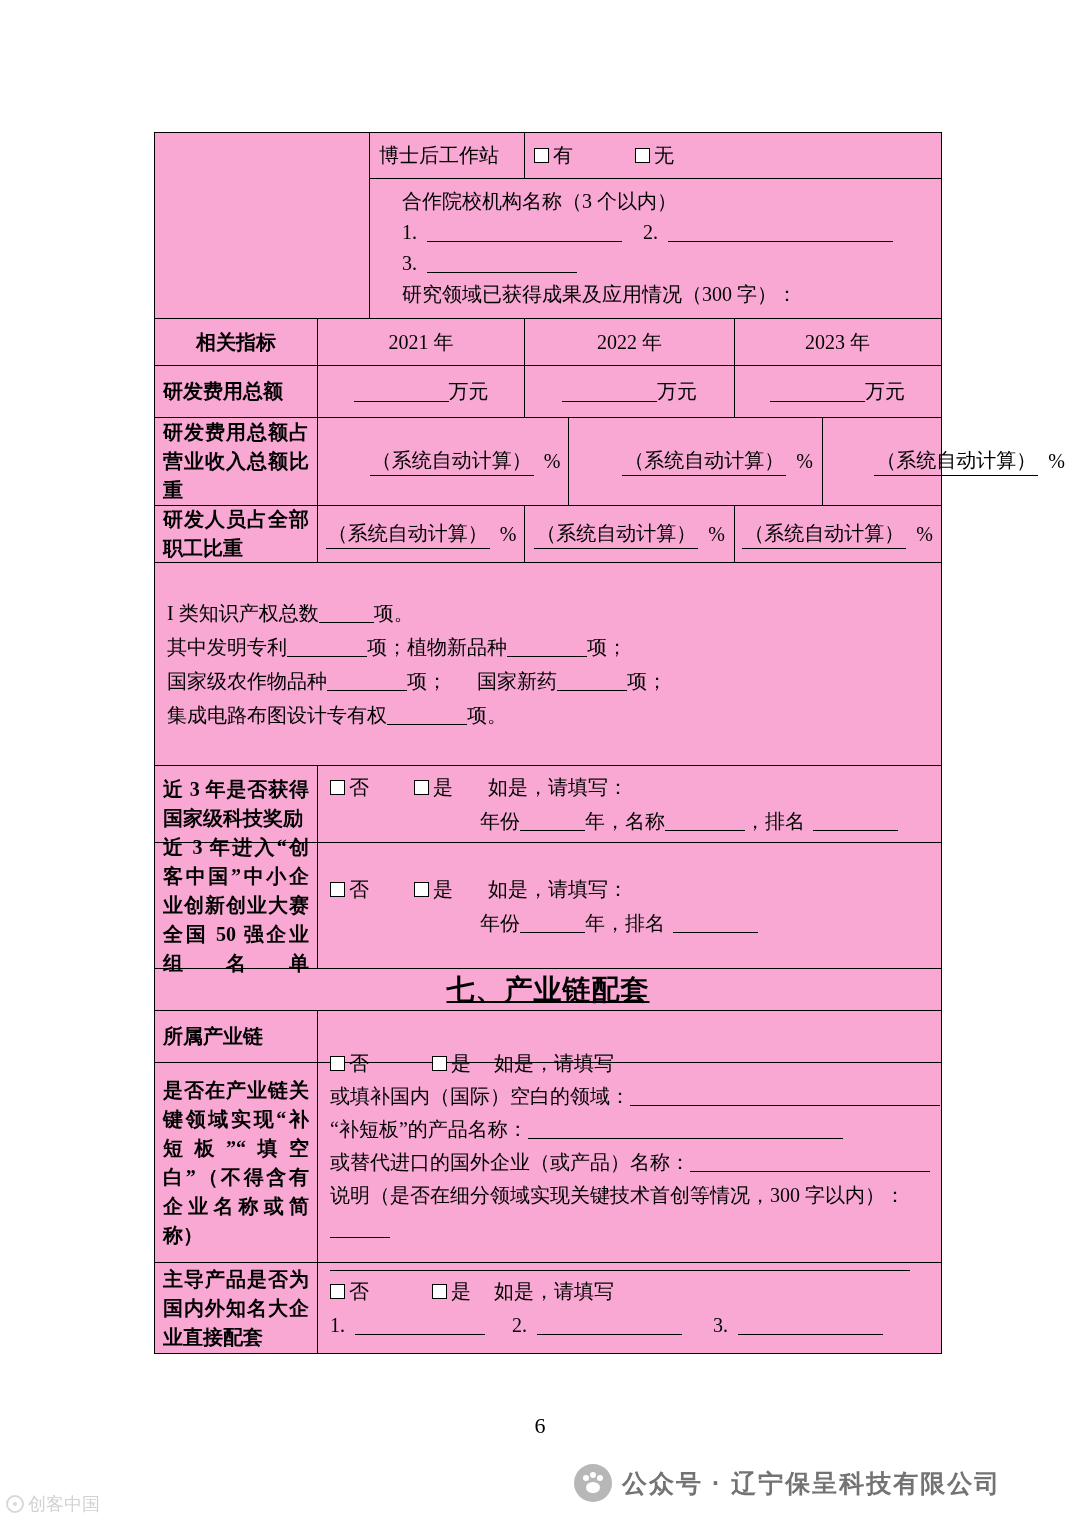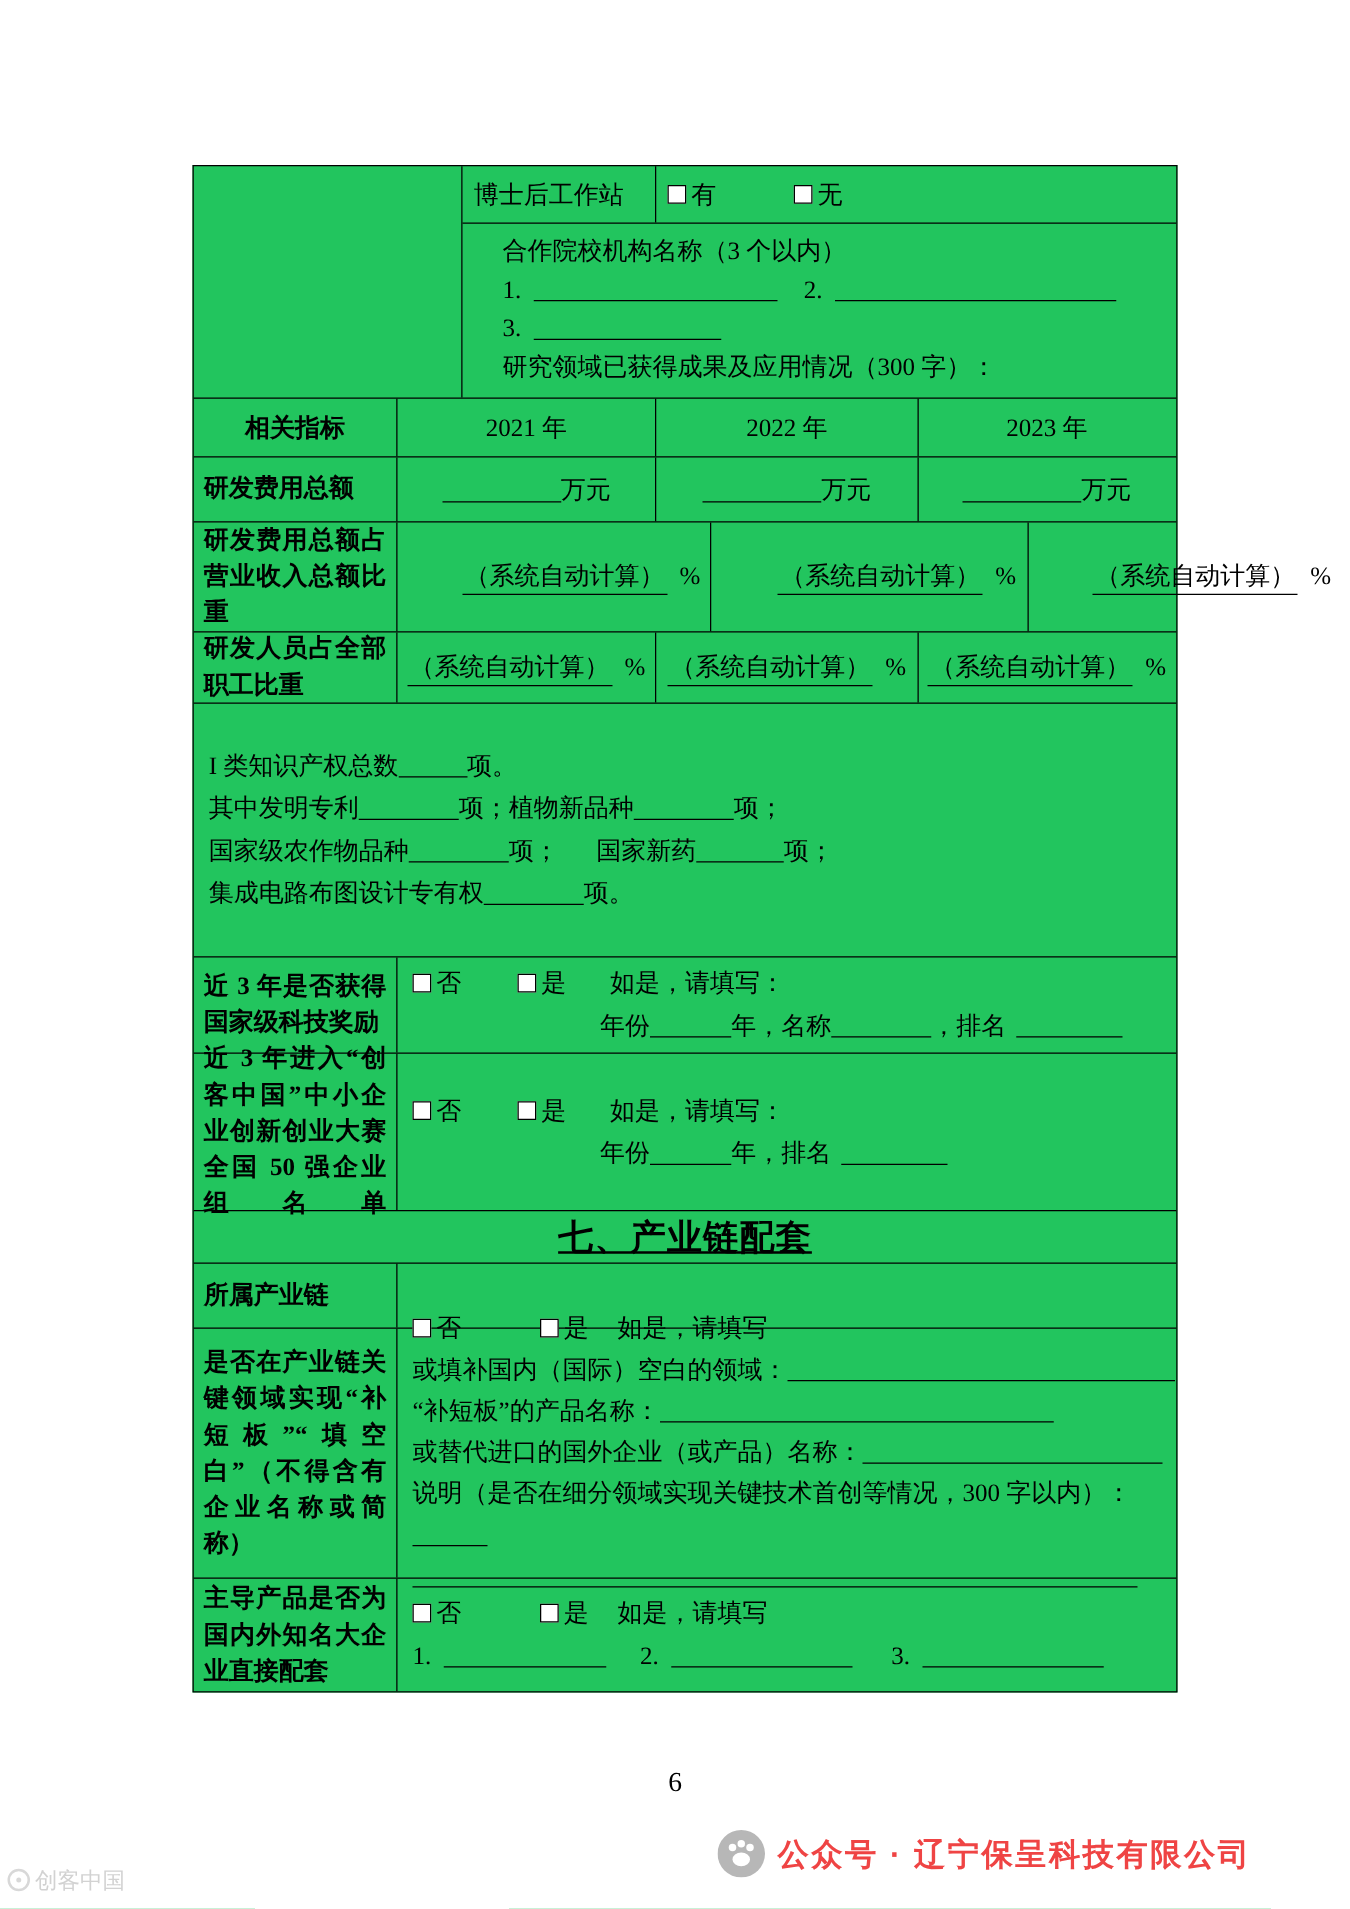--- a/index.html
+++ b/index.html
@@ -4,21 +4,21 @@
 <style>
   * { margin:0; padding:0; box-sizing:border-box; }
   html,body { width:1080px; height:1527px; }
   body {
     position:relative; background:#ffffff; color:#000;
     font-family:"Liberation Serif","DejaVu Serif",serif;
     font-size:20px;
   }
   .tbl {
     position:absolute; left:154px; top:132px; width:788px;
-    border:1.5px solid #000; background:#22c55e;
+    border:1.5px solid #000; background:#f9a8d4;
   }
   .row { display:flex; border-bottom:1.5px solid #000; }
   .row:last-child { border-bottom:none; }
   .cell { border-right:1.5px solid #000; }
   .cell:last-child { border-right:none; }
 
   
   .secA { height:186px; }
   .aleft { flex:0 0 215px; }
   .aright { flex:1; display:flex; flex-direction:column; }
@@ -62,21 +62,21 @@
   .ul { border-bottom:1.5px solid #000; padding:0 2px 1px; }
   .cb { display:inline-block; width:15px; height:15px; border:1.5px solid #000;
         vertical-align:-1px; margin-right:4px; background:#fff; }
   .opt { white-space:nowrap; }
 
   .page-num { position:absolute; left:0; top:1413px; width:100%; text-align:center;
               font-size:22px; }
 
   .footer-brand { position:absolute; left:574px; top:1464px; display:flex; align-items:center; }
   .footer-brand .brand-text { margin-left:10px; font-size:25px; font-weight:bold;
-                              color:#ef4444; letter-spacing:2px;
+                              color:#737373; letter-spacing:2px;
                               font-family:"Liberation Sans","DejaVu Sans",sans-serif; }
   .wm { position:absolute; left:6px; top:1492px; display:flex; align-items:center;
         color:#d2d2d2; font-size:18px;
         font-family:"Liberation Sans","DejaVu Sans",sans-serif; }
   .wm-icon { display:inline-block; width:18px; height:18px; border:2px solid #d8d8d8;
              border-radius:50%; margin-right:4px; position:relative; }
   .wm-icon::after { content:""; position:absolute; left:5px; top:5px; width:4px; height:4px;
                     background:#d8d8d8; border-radius:50%; }
   .ml16 { margin-left:16px; }
 </style>

